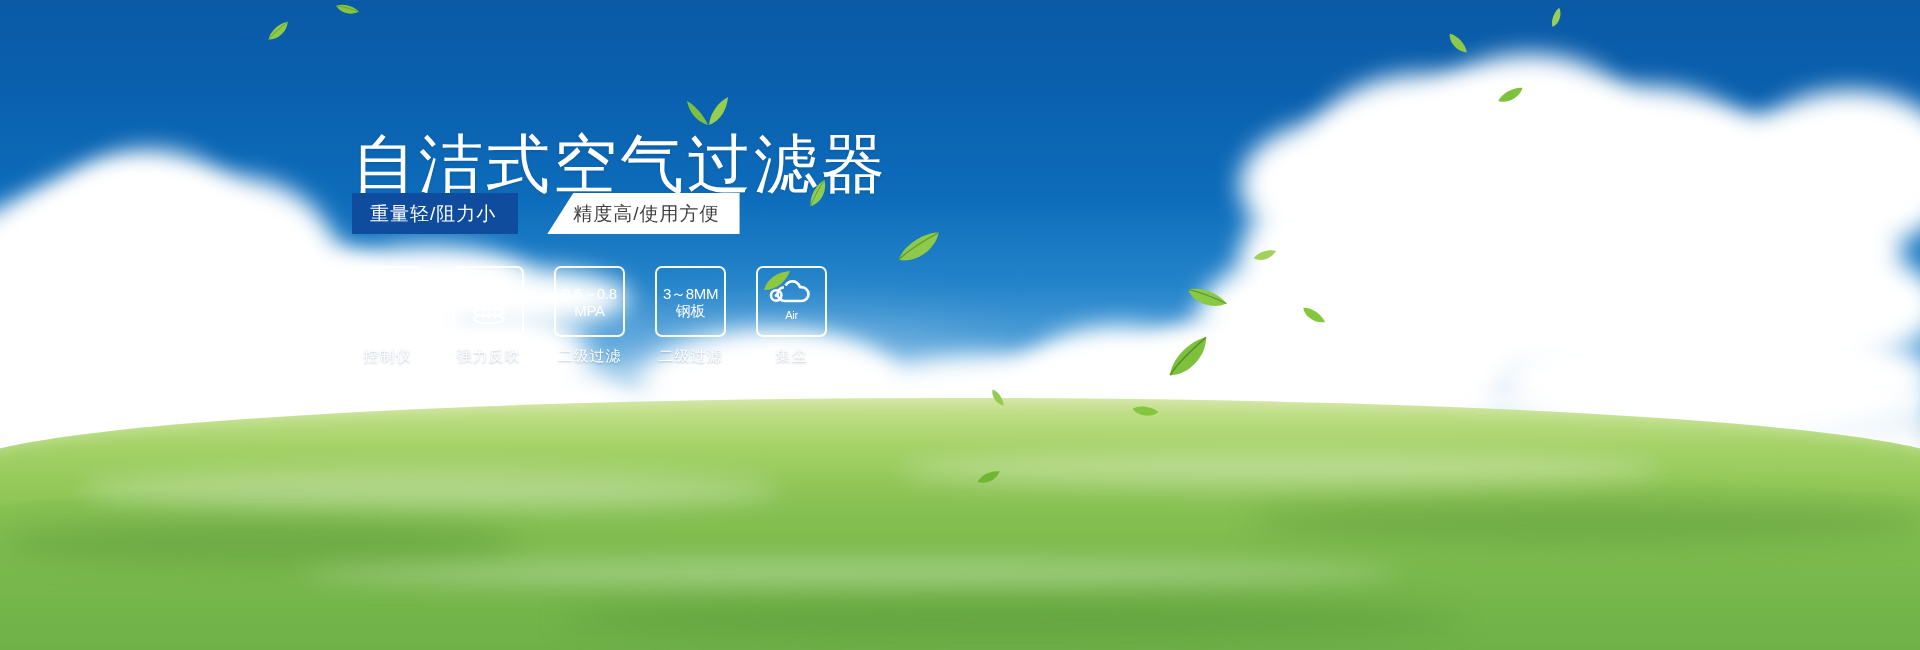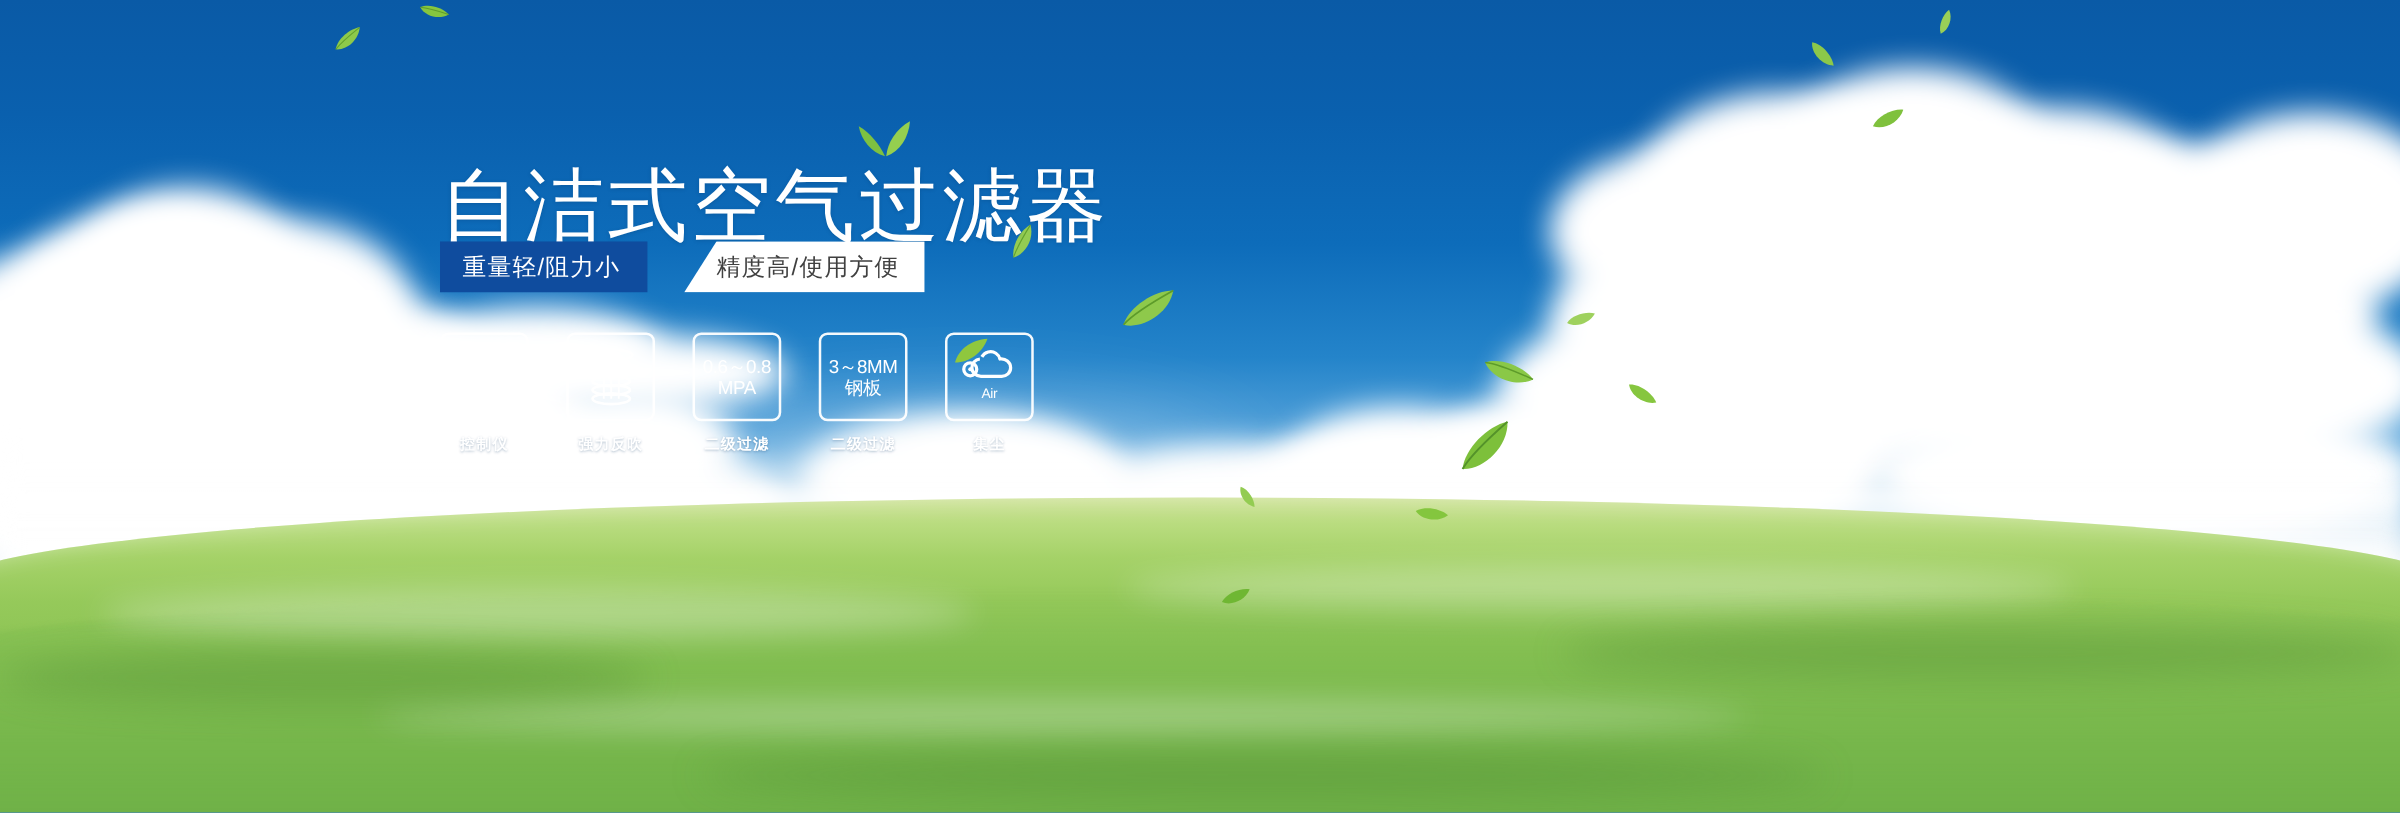--- a/index.html
+++ b/index.html
@@ -108,22 +108,22 @@
     border:2px solid rgba(255,255,255,.95);
     border-radius:7px;
     display:flex;align-items:center;justify-content:center;
     color:#ffffff;
   }
   .ftxt{
     font-size:15px;line-height:17px;text-align:center;color:#fff;
     letter-spacing:-.3px;
   }
   .flabel{
-    margin-top:10px;font-size:12px;color:#ffffff;white-space:nowrap;
-    letter-spacing:1px;text-shadow:0 1px 2px rgba(4,50,95,.3);font-weight:bold;
+    margin-top:10px;font-size:15px;color:#ffffff;white-space:nowrap;
+    letter-spacing:1px;text-shadow:0 1px 2px rgba(4,50,95,.3);
   }
   .fsvg{display:block;}
 </style>
 </head>
 <body>
 
 <div id="banner">
 
   <div class="sky-layer">
 

